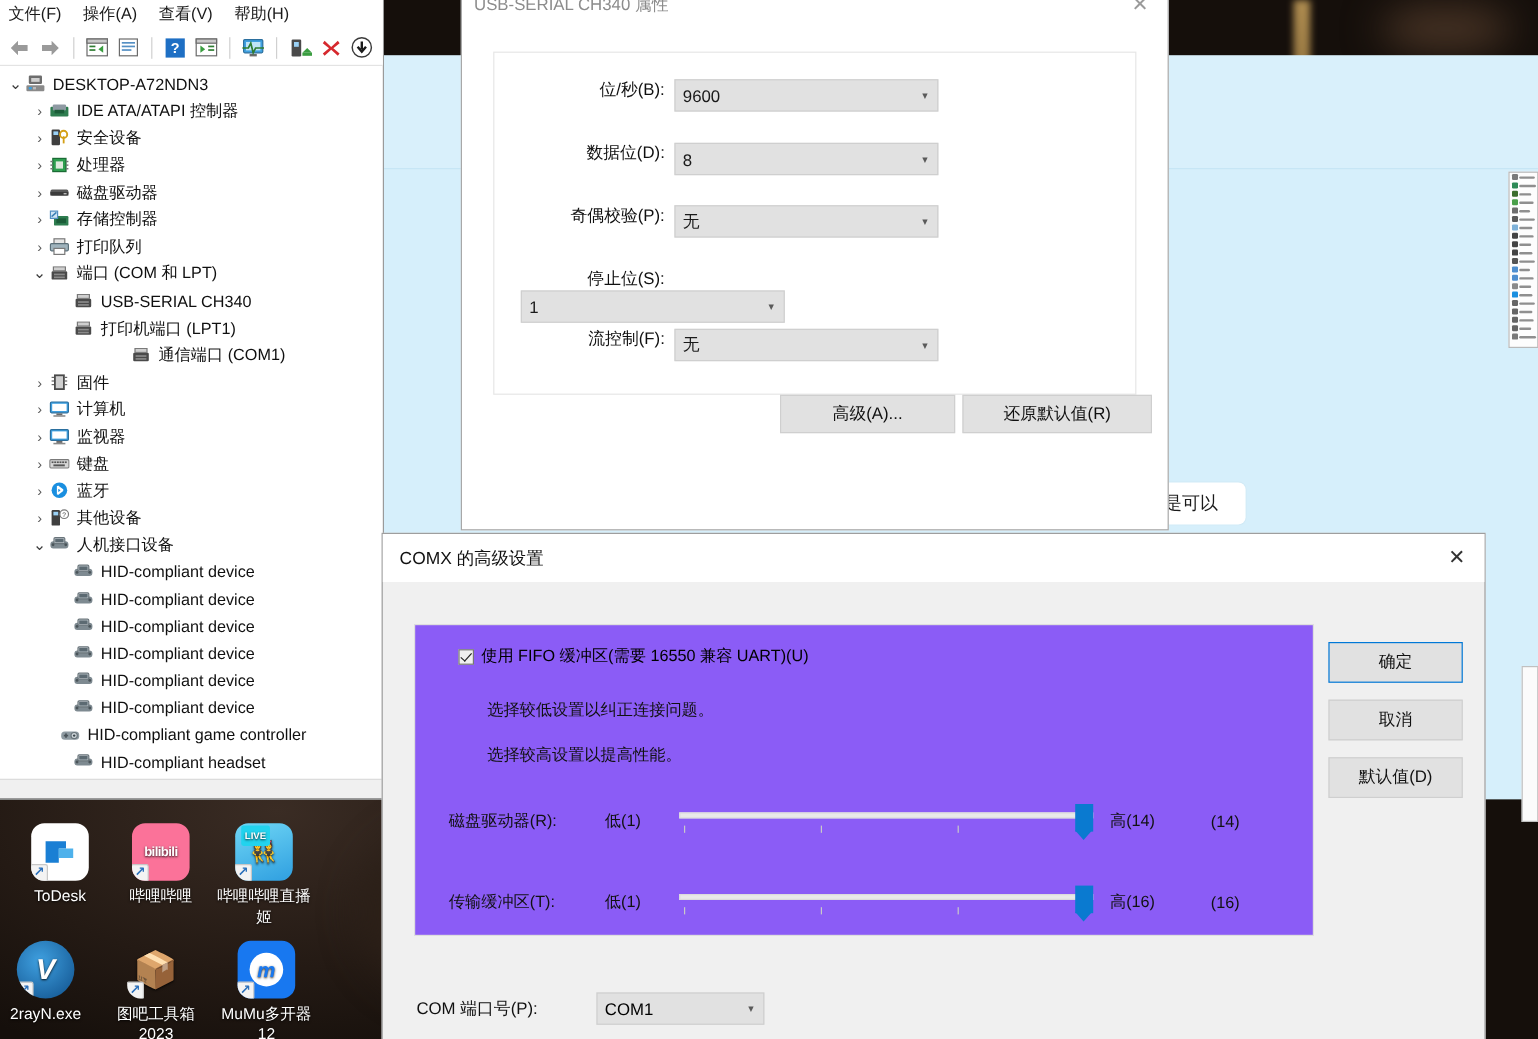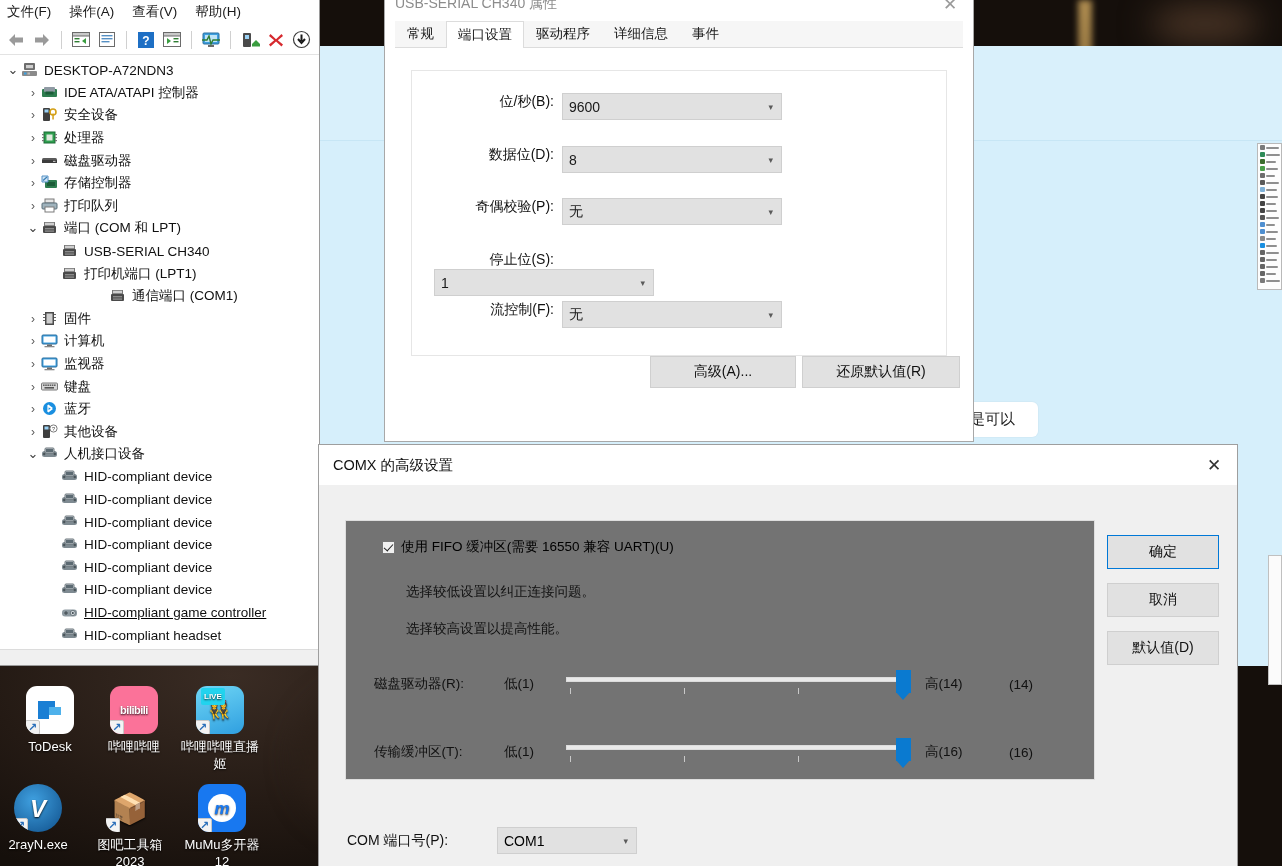--- a/index.html
+++ b/index.html
@@ -164,21 +164,21 @@
     height: 40px; background: #ffffff; display: flex; align-items: center;
     padding-left: 14px; font-size: 14.5px; color: #111;
   }
   .adv-close {
     position: absolute; right: 0; top: 0; width: 46px; height: 40px;
     display: flex; align-items: center; justify-content: center;
     font-size: 17px; color: #333;
   }
   .adv-group {
     position: absolute; left: 26px; top: 75px; width: 750px; height: 260px;
-    border: 1px solid #dedede; background: #737373;
+    border: 1px solid #dedede; background: #8b5cf6;
   }
   .chk-row { position: absolute; left: 36px; top: 17px; display: flex; align-items: center; gap: 6px; }
   .chkbox {
     width: 13px; height: 13px; border: 1px solid #767676; background: #f0f0f0;
     position: relative; flex: 0 0 13px;
   }
   .chkbox.checked::after {
     content: ""; position: absolute; left: 3px; top: 0px; width: 4px; height: 8px;
     border: solid #222; border-width: 0 1.6px 1.6px 0; transform: rotate(42deg);
   }
@@ -713,21 +713,21 @@
           <span class="chev"></span>
           <span class="tico"><svg width="17" height="15" viewBox="0 0 17 15">
               <rect x="1" y="5" width="15" height="6" rx="2.5" fill="#7e8a91"></rect>
               <rect x="4" y="2" width="9" height="5" rx="1" fill="#c6cdd2" stroke="#6a757b"></rect>
               <rect x="5" y="3" width="7" height="3" fill="#5c6a72"></rect>
               <circle cx="3.2" cy="8" r="1.2" fill="#4a5459"></circle>
               <circle cx="13.8" cy="8" r="1.2" fill="#4a5459"></circle>
             </svg></span>
           <span class="tlabel">HID-compliant device</span>
         </div>
-        <div class="tnode" style="padding-left: 46px; text-decoration: underline;">
+        <div class="tnode" style="padding-left: 35px;">
           <span class="chev"></span>
           <span class="tico"><svg width="17" height="15" viewBox="0 0 17 15">
               <rect x="1" y="4.5" width="15" height="7" rx="3" fill="#8e9aa1"></rect>
               <circle cx="11.8" cy="8" r="2.6" fill="#cfd6da" stroke="#6a757b"></circle>
               <circle cx="11.8" cy="8" r="1" fill="#3a464c"></circle>
               <rect x="3.2" y="7.3" width="3.6" height="1.4" fill="#4a5459"></rect>
               <rect x="4.3" y="6.2" width="1.4" height="3.6" fill="#4a5459"></rect>
             </svg></span>
           <span class="tlabel">HID-compliant game controller</span>
         </div>
@@ -748,27 +748,20 @@
   </div>
 
   <div class="props">
     <div class="props-title">
       <span>USB-SERIAL CH340 属性</span>
     </div>
     <div class="props-close">
       <span>✕</span>
     </div>
 
-    <div class="tabstrip">
-      <div class="tab">常规</div>
-      <div class="tab active">端口设置</div>
-      <div class="tab">驱动程序</div>
-      <div class="tab">详细信息</div>
-      <div class="tab">事件</div>
-    </div>
 
     <div class="props-body">
       <div class="group-box">
 
         <div class="field-row" style="left:22px;top:22px;">
           <div class="field-label">位/秒(B):</div>
           <div class="combo">
             <span>9600</span>
             <span class="caret">▾</span>
           </div>

